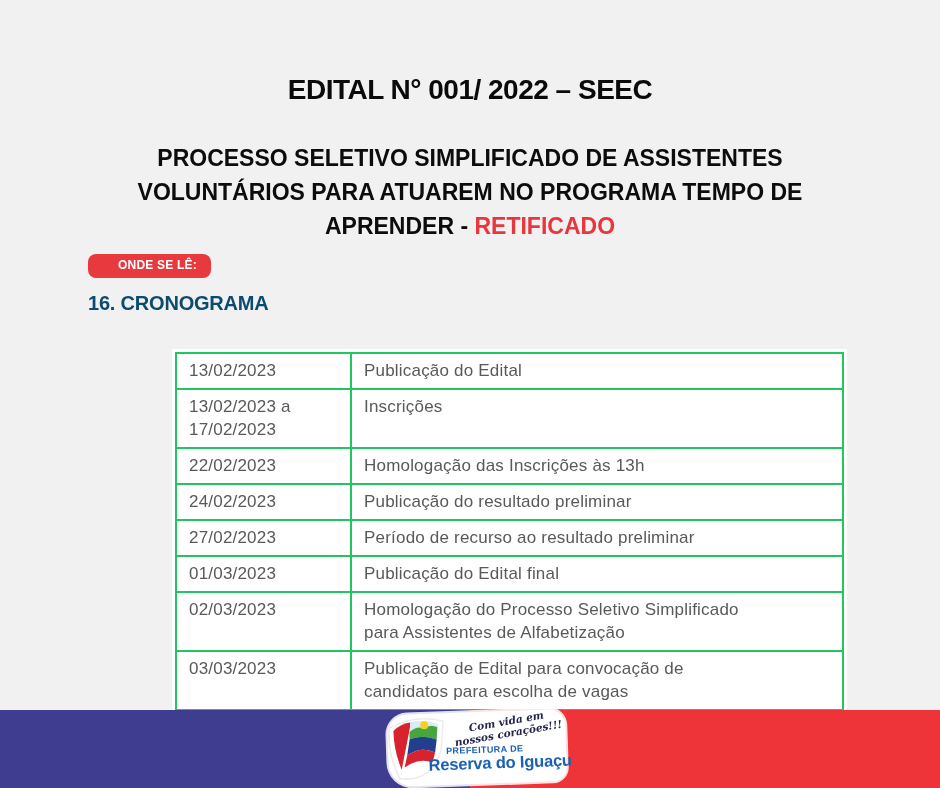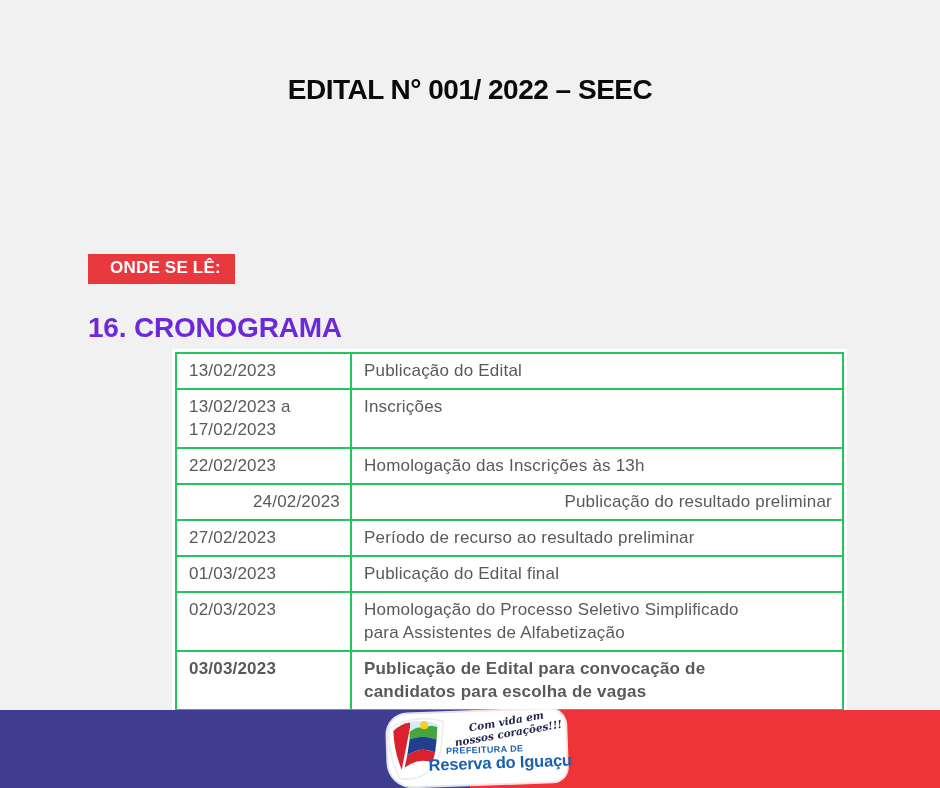--- a/index.html
+++ b/index.html
@@ -41,33 +41,33 @@
   .page-subtitle .line3 { display: block; }
   .highlight-red { color: #e8363c; }
 
   
   .onde-badge {
     position: absolute;
     left: 88px;
     top: 254px;
     background: #e8393f;
     color: #ffffff;
-    font-size: 17px;
-    font-weight: 700;
-    padding: 4px 14px 6px 22px;
-    border-radius: 0;
+    font-size: 12px;
+    font-weight: 700;
+    padding: 4px 14px 6px 30px;
+    border-radius: 8px;
     letter-spacing: 0.2px;
   }
   .section-heading {
     position: absolute;
     left: 88px;
-    top: 312px;
-    font-size: 28px;
-    font-weight: 700;
-    color: #6d28d9;
+    top: 292px;
+    font-size: 20px;
+    font-weight: 700;
+    color: #0c4a6e;
     letter-spacing: -0.2px;
   }
 
   
   .table-wrap {
     position: absolute;
     left: 172px;
     top: 349px;
     background: #ffffff;
     padding: 3px;
@@ -85,25 +85,25 @@
     vertical-align: top;
     line-height: 23px;
     white-space: pre-line;
     letter-spacing: 0.2px;
   }
   td.date-cell { width: 175px; }
   td.event-cell { width: 492px; }
   table.schedule tr:nth-child(1) { height: 31px; }
   table.schedule tr:nth-child(2) { height: 56px; margin-top: 16px; }
   table.schedule tr:nth-child(3) { height: 34px; }
-  table.schedule tr:nth-child(4) { height: 35px; text-align: right; }
+  table.schedule tr:nth-child(4) { height: 35px; }
   table.schedule tr:nth-child(5) { height: 34px; }
   table.schedule tr:nth-child(6) { height: 35px; }
   table.schedule tr:nth-child(7) { height: 54px; border-radius: 17px; }
-  table.schedule tr:nth-child(8) { height: 52px; font-weight: bold; }
+  table.schedule tr:nth-child(8) { height: 52px; }
 
   
   .footer {
     position: absolute;
     left: 0;
     bottom: 0;
     width: 940px;
     height: 78px;
   }
   .footer-blue {
@@ -168,20 +168,25 @@
     white-space: nowrap;
   }
 </style>
 </head>
 <body>
 
 <div class="canvas">
 
   <h1 class="page-title">EDITAL N° 001/ 2022 – SEEC</h1>
 
+  <div class="page-subtitle">
+    <span class="line">PROCESSO SELETIVO SIMPLIFICADO DE ASSISTENTES</span>
+    <span class="line">VOLUNTÁRIOS PARA ATUAREM NO PROGRAMA TEMPO DE</span>
+    <span class="line3"><span>APRENDER - </span><span class="highlight-red">RETIFICADO</span></span>
+  </div>
 
   <div class="onde-badge">ONDE SE LÊ:</div>
 
   <div class="section-heading">16. CRONOGRAMA</div>
 
   <div class="table-wrap">
     <table class="schedule">
       <tbody>
         <tr>
           <td class="date-cell">13/02/2023</td>

